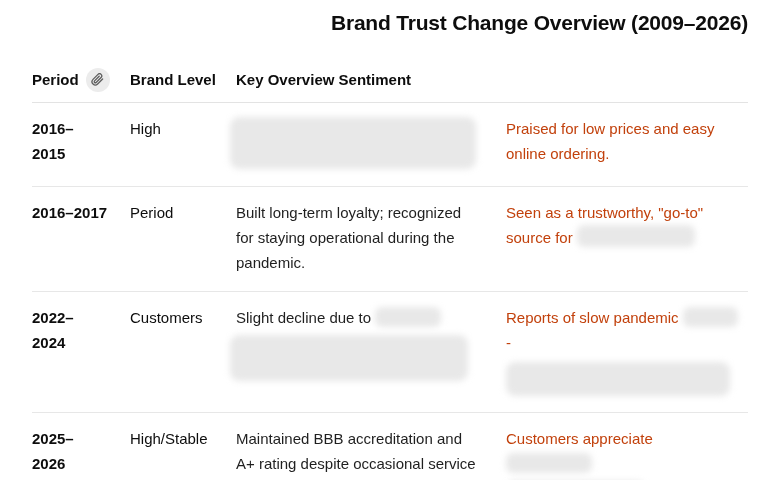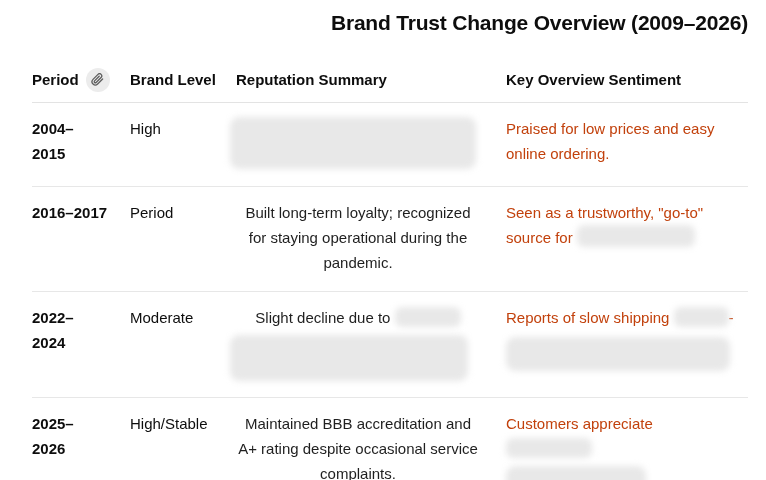--- a/index.html
+++ b/index.html
@@ -46,21 +46,21 @@
     display: inline-flex;
     align-items: center;
     justify-content: center;
     cursor: pointer;
     flex: 0 0 auto;
   }
   .link-badge svg { width: 13px; height: 13px; stroke: #5d5d5d; transform: rotate(0deg); }
 
   .c-period { font-weight: 700; white-space: pre-line; }
   .c-trust  { font-weight: 400; }
-  .c-rep    { padding-right: 26px; color: #1f1f1f; text-align: center; }
+  .c-rep    { padding-right: 26px; color: #1f1f1f; }
   .c-sent   { padding-right: 6px;  color: #c2410c; }
 
   .min-r1 { min-height: 84px; }
   .min-r2 { min-height: 91px; }
   .min-r3 { min-height: 105px; }
   .min-r4 { min-height: 103px; }
 
   
   .redact {
     display: inline-block;
@@ -95,29 +95,26 @@
         <span class="link-badge">
           <svg viewBox="0 0 24 24" fill="none" stroke-width="2.4" stroke-linecap="round" stroke-linejoin="round">
             <path d="M21.44 11.05l-9.19 9.19a6 6 0 0 1-8.49-8.49l9.19-9.19a4 4 0 0 1 5.66 5.66l-9.2 9.19a2 2 0 0 1-2.83-2.83l8.49-8.48"></path>
           </svg>
         </span>
       </div>
       <div class="header-cell">
         <span>Brand Level</span>
       </div>
       <div class="header-cell">
-        <span>Reputation Summary</span>
-      </div>
-      <div class="header-cell">
         <span>Key Overview Sentiment</span>
       </div>
     </div>
 
     <div class="row min-r1">
-      <div class="c-period">2004–
+      <div class="c-period">2016–
 2015</div>
       <div class="c-trust">High</div>
       <div class="c-rep">
         <span class="redact block r1-rep-block"></span>
       </div>
       <div class="c-sent">
         <span>Praised for low prices and easy online ordering.</span>
       </div>
     </div>
 
@@ -129,28 +126,28 @@
       </div>
       <div class="c-sent">
         <span>Seen as a trustworthy, "go-to" source for</span>
         <span class="redact r2-sent-inline"></span>
       </div>
     </div>
 
     <div class="row min-r3">
       <div class="c-period">2022–
 2024</div>
-      <div class="c-trust">Moderate</div>
+      <div class="c-trust">Customers</div>
       <div class="c-rep">
         <span>Slight decline due to</span>
         <span class="redact r3-rep-inline"></span>
         <span class="redact block r3-rep-block"></span>
       </div>
       <div class="c-sent">
-        <span>Reports of slow shipping</span>
+        <span>Reports of slow pandemic</span>
         <span class="redact r3-sent-inline"></span><span>-</span>
         <span class="redact block r3-sent-block"></span>
       </div>
     </div>
 
     <div class="row min-r4">
       <div class="c-period">2025–
 2026</div>
       <div class="c-trust">High/Stable</div>
       <div class="c-rep">

